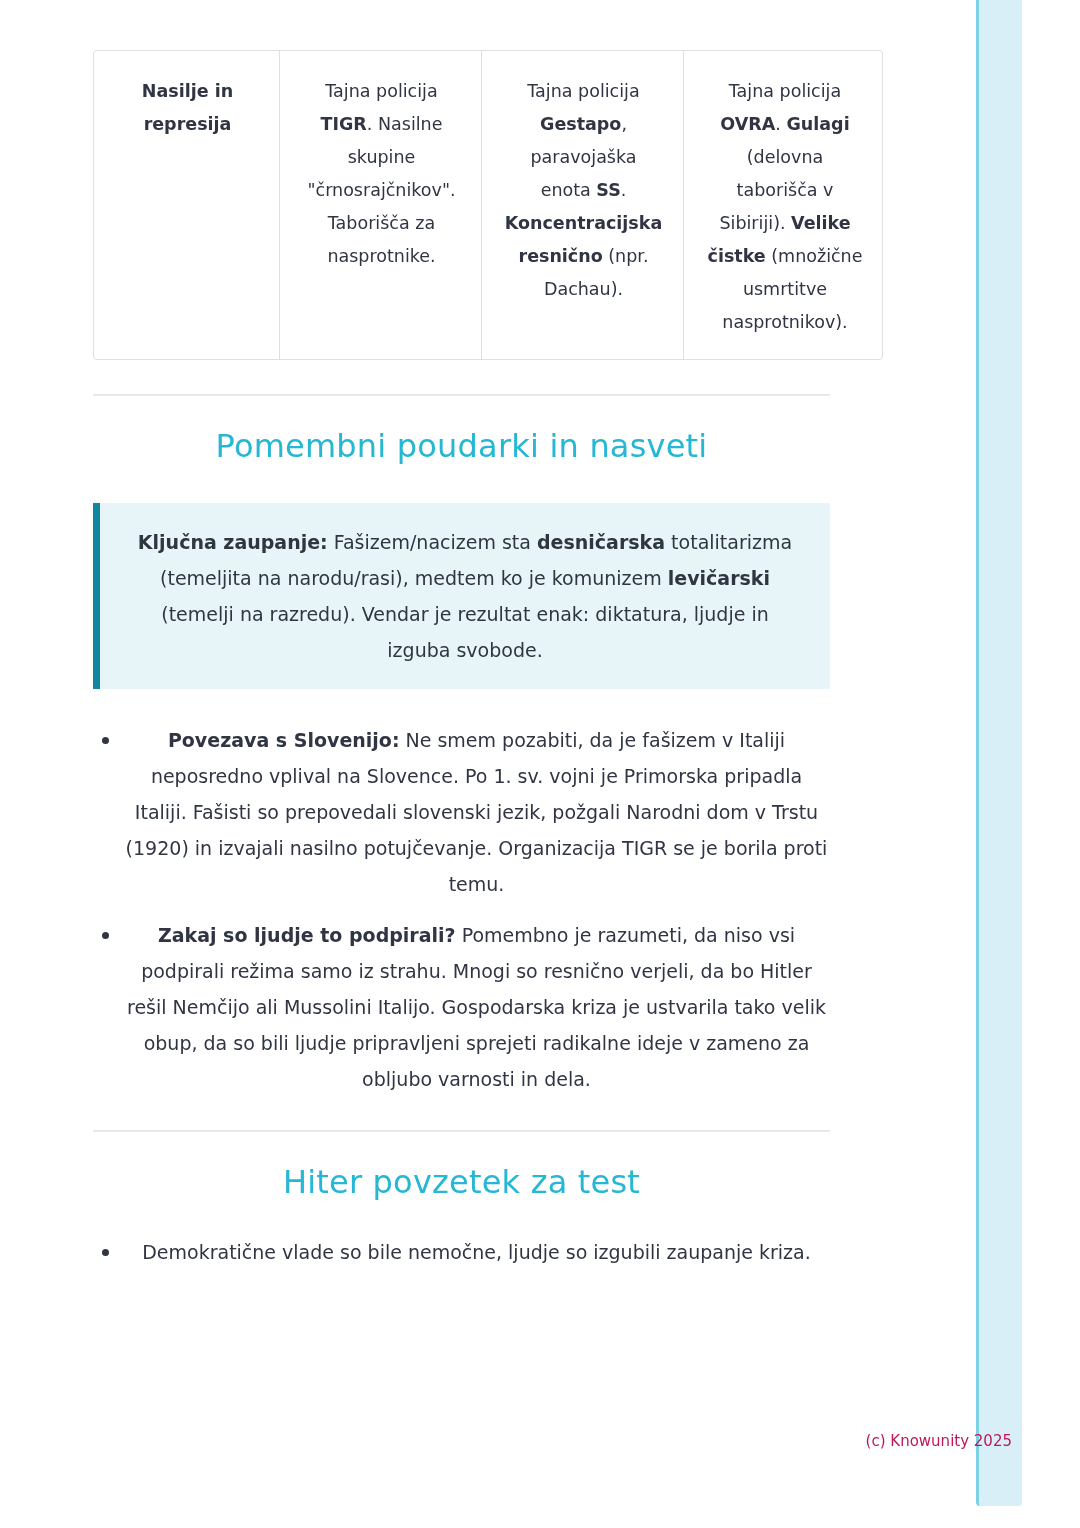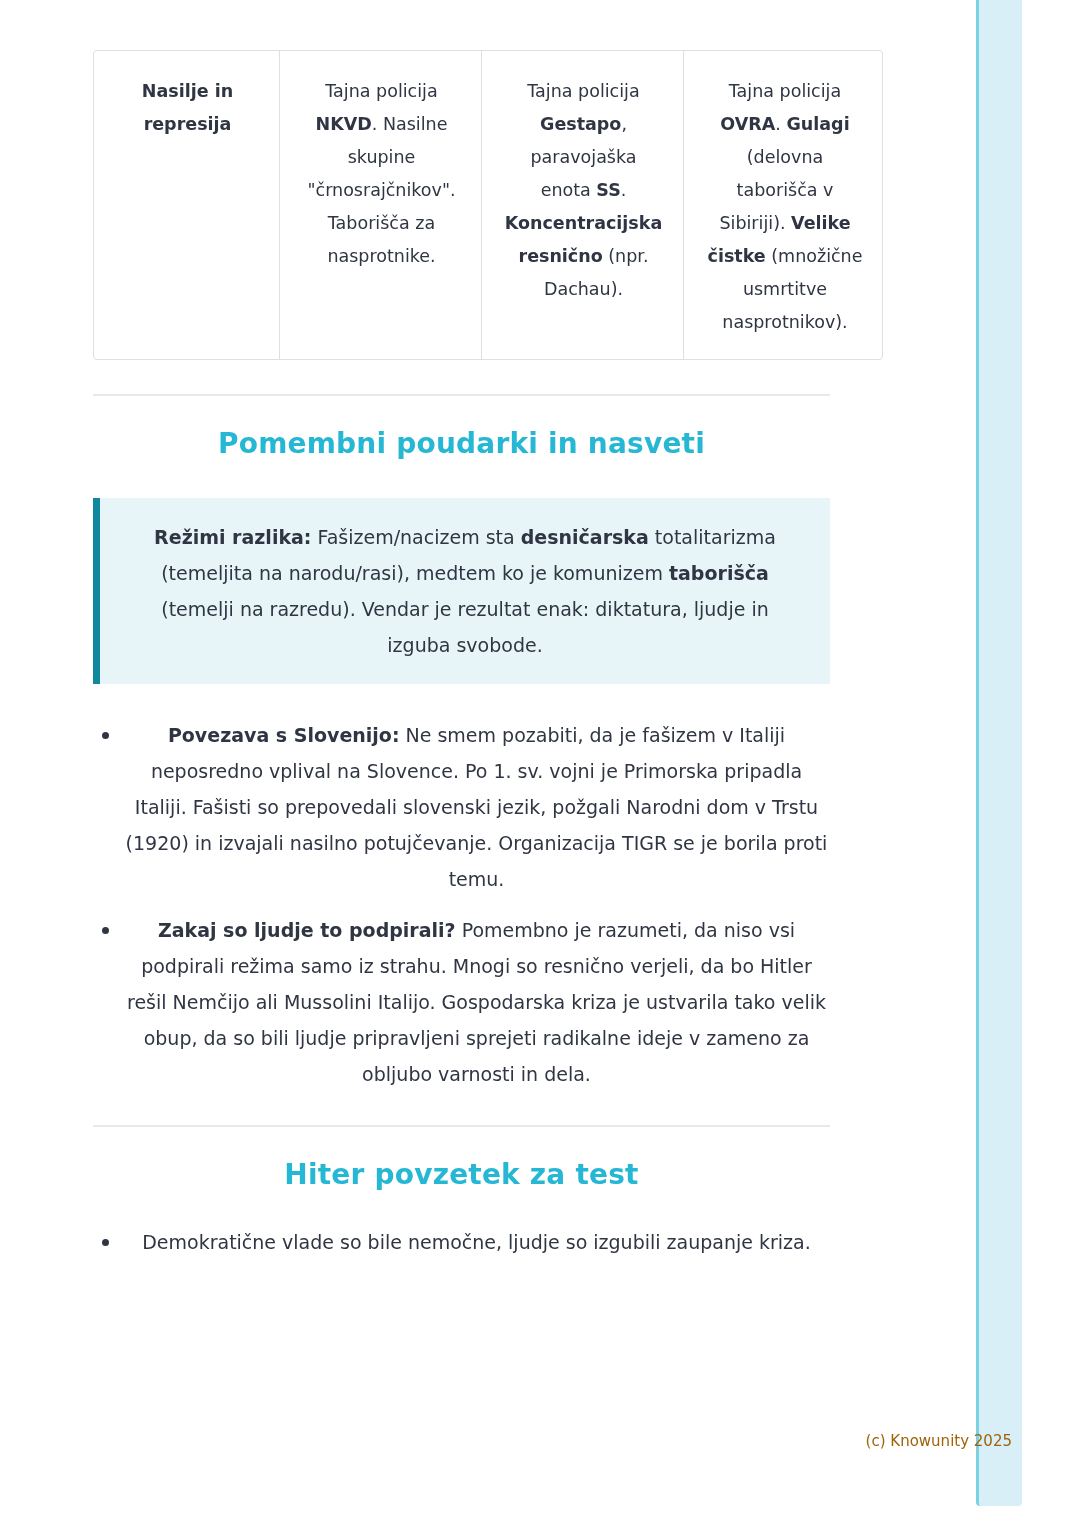--- a/index.html
+++ b/index.html
@@ -27,22 +27,22 @@
 
   
   .divider { width:737px; height:0; border:none; border-top:2px solid #e9e9e9; }
   .divider.d1 { margin-top:34px; }
   .divider.d2 { margin-top:33px; }
 
   
   .section-title {
     width:737px;
     margin-top:31px;
-    font-size:28px;
-    font-weight:700;
+    font-size:32px;
+    font-weight:400;
     color:var(--accent, #25b7d3);
     letter-spacing:.2px;
   }
 
   
   .callout {
     width:737px;
     margin-top:38px;
     background:var(--callout-bg, #e8f5f8);
     border-left:7px solid var(--callout-border, #12889f);
@@ -70,21 +70,21 @@
   }
 
   .b, .rich b { font-weight:700; }
 
   
   .footer {
     position:absolute;
     top:1432px;
     right:68px;
     font-size:15px;
-    color:#a16207;
+    color:#be185d;
     z-index:2;
   }
 
   
   .side-strip {
     position:absolute;
     left:976px; top:0;
     width:46px; height:1506px;
     background:var(--strip-bg, #d8eff7);
     border-left:3px solid var(--strip-line, #7cd1e2);
@@ -92,30 +92,30 @@
     z-index:1;
   }
 </style>
 </head>
 <body>
 
 <div class="content">
 
   <div class="ttable">
     <div class="tcell hdr">Nasilje in represija</div>
-    <div class="tcell rich"><span>Tajna policija </span><span class="b">NKVD</span><span>. Nasilne skupine "črnosrajčnikov". Taborišča za nasprotnike.</span></div>
+    <div class="tcell rich"><span>Tajna policija </span><span class="b">TIGR</span><span>. Nasilne skupine "črnosrajčnikov". Taborišča za nasprotnike.</span></div>
     <div class="tcell rich"><span>Tajna policija </span><span class="b">Gestapo</span><span>, paravojaška enota </span><span class="b">SS</span><span>. </span><span class="b">Koncentracijska resnično</span><span> (npr. Dachau).</span></div>
     <div class="tcell rich"><span>Tajna policija </span><span class="b">OVRA</span><span>. </span><span class="b">Gulagi</span><span> (delovna taborišča v Sibiriji). </span><span class="b">Velike čistke</span><span> (množične usmrtitve nasprotnikov).</span></div>
   </div>
 
   <hr class="divider d1">
 
   <h2 class="section-title">Pomembni poudarki in nasveti</h2>
 
-  <div class="callout"><span class="b">Režimi razlika:</span><span> Fašizem/nacizem sta </span><span class="b">desničarska</span><span> totalitarizma (temeljita na narodu/rasi), medtem ko je komunizem </span><span class="b">taborišča</span><span> (temelji na razredu). Vendar je rezultat enak: diktatura, ljudje in izguba svobode.</span></div>
+  <div class="callout"><span class="b">Ključna zaupanje:</span><span> Fašizem/nacizem sta </span><span class="b">desničarska</span><span> totalitarizma (temeljita na narodu/rasi), medtem ko je komunizem </span><span class="b">levičarski</span><span> (temelji na razredu). Vendar je rezultat enak: diktatura, ljudje in izguba svobode.</span></div>
 
   <ul class="bullets">
     <li><span class="b">Povezava s Slovenijo:</span><span> Ne smem pozabiti, da je fašizem v Italiji neposredno vplival na Slovence. Po 1. sv. vojni je Primorska pripadla Italiji. Fašisti so prepovedali slovenski jezik, požgali Narodni dom v Trstu (1920) in izvajali nasilno potujčevanje. Organizacija TIGR se je borila proti temu.</span></li>
     <li><span class="b">Zakaj so ljudje to podpirali?</span><span> Pomembno je razumeti, da niso vsi podpirali režima samo iz strahu. Mnogi so resnično verjeli, da bo Hitler rešil Nemčijo ali Mussolini Italijo. Gospodarska kriza je ustvarila tako velik obup, da so bili ljudje pripravljeni sprejeti radikalne ideje v zameno za obljubo varnosti in dela.</span></li>
   </ul>
 
   <hr class="divider d2">
 
   <h2 class="section-title">Hiter povzetek za test</h2>
 

